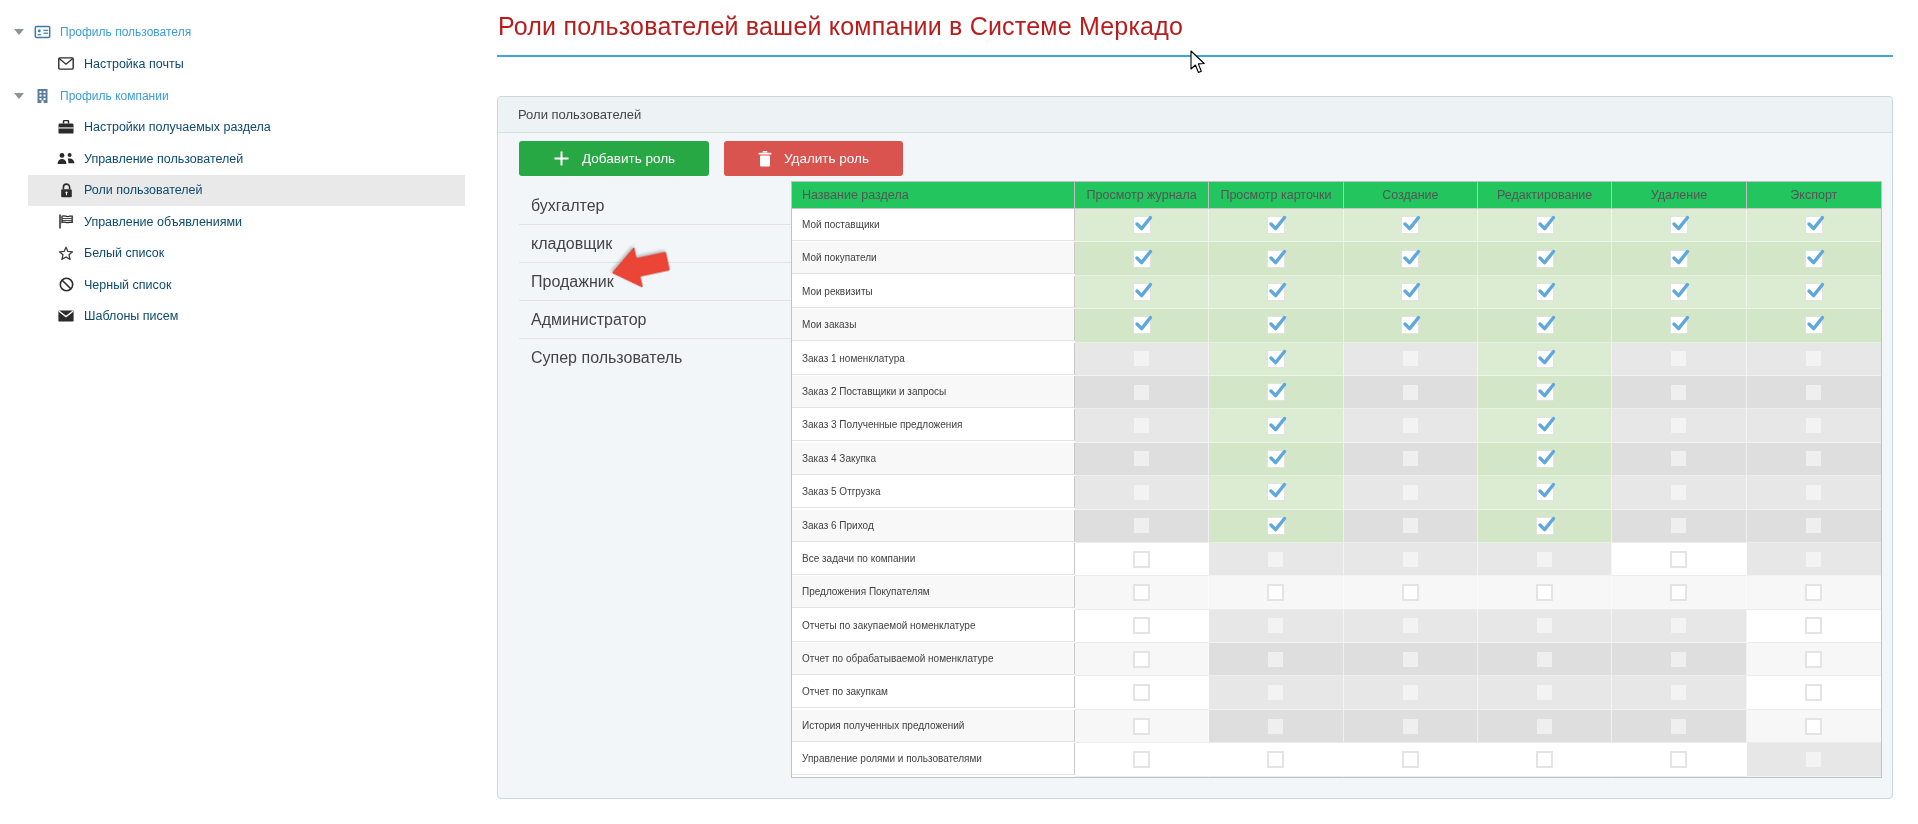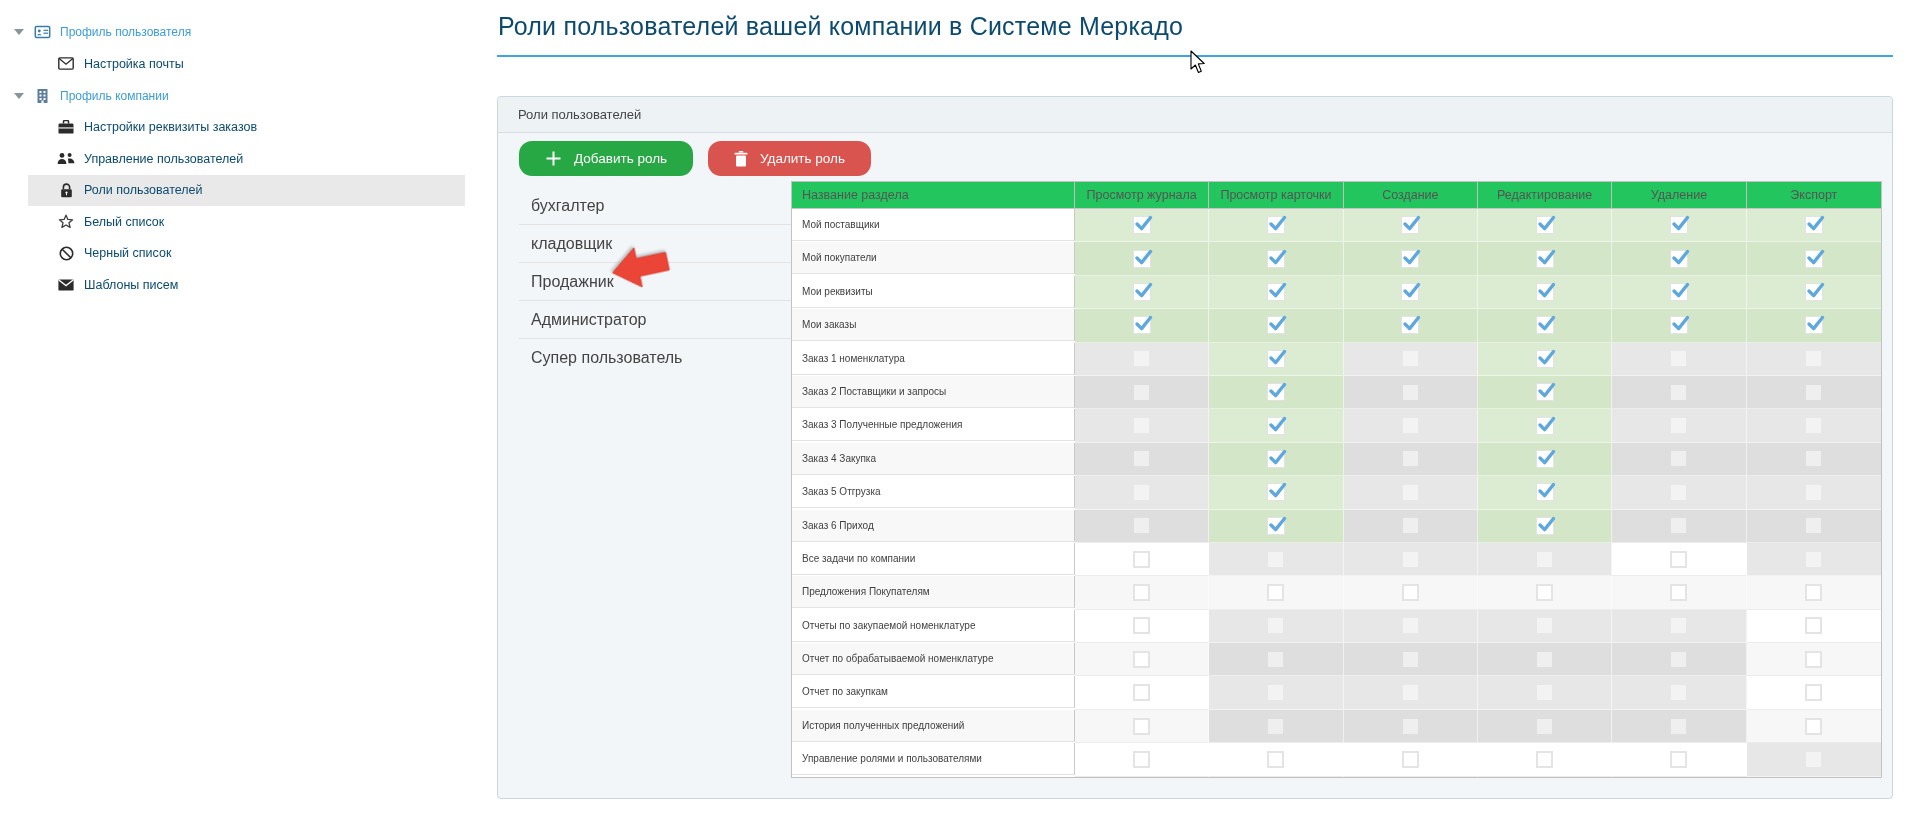--- a/index.html
+++ b/index.html
@@ -13,31 +13,31 @@
   .tree-parent{height:32px;display:flex;align-items:center;cursor:pointer;}
   .caret{width:0;height:0;border-left:5px solid transparent;border-right:5px solid transparent;
     border-top:6px solid #8a949b;margin-left:14px;margin-right:8px;flex:none;}
   .tree-parent .ticon{width:20px;height:16px;margin-right:8px;flex:none;display:flex;align-items:center;justify-content:center;}
   .tree-parent .tlabel{font-size:12px;color:#3d9cd6;}
   .tree-child{height:31.5px;display:flex;align-items:center;cursor:pointer;margin-left:28px;width:437px;}
   .tree-child.selected{background:#e9e9e9;}
   .tree-child .ticon{width:18px;height:15px;margin-left:29px;margin-right:9px;flex:none;display:flex;align-items:center;justify-content:center;}
   .tree-child .tlabel{font-size:12.5px;color:#0c4a6e;}
   
-  .page-title{position:absolute;left:498px;top:12px;font-size:25px;font-weight:300;color:#0c4a6e;letter-spacing:.2px;}
+  .page-title{position:absolute;left:498px;top:12px;font-size:25px;font-weight:300;color:#b91c1c;letter-spacing:.2px;}
   .title-rule{position:absolute;left:497px;top:55px;width:1396px;height:2px;background:#41a4dd;}
   
   .panel{position:absolute;left:497px;top:96px;width:1396px;height:703px;
     border:1px solid #ccd6dc;border-radius:4px;background:#f2f6f9;box-sizing:border-box;}
   .panel-head{height:35px;line-height:35px;background:#edf2f5;border-bottom:1px solid #d6dee3;
     border-radius:4px 4px 0 0;padding-left:20px;font-size:13px;color:#454545;}
   
   .btn-row{position:absolute;left:21px;top:44px;display:flex;gap:15px;}
-  .btn{height:35px;border:none;border-radius:13px;color:#fff;font-size:13.5px;
-    display:flex;align-items:center;padding:0 26px;cursor:pointer;font-family:inherit;}
+  .btn{height:35px;border:none;border-radius:3px;color:#fff;font-size:13.5px;
+    display:flex;align-items:center;padding:0 34px;cursor:pointer;font-family:inherit;}
   .btn .bicon{margin-right:12px;display:flex;align-items:center;}
   .btn-green{background:#28a745;}
   .btn-red{background:#d9534f;}
   
   .roles{position:absolute;left:21px;top:90px;width:272px;}
   .role-item{height:38px;display:flex;align-items:center;padding-left:12px;font-size:16px;color:#444;
     border-bottom:1px solid #e3e3e3;cursor:pointer;box-sizing:border-box;}
   .role-item:last-child{border-bottom:none;}
   
   .perm-table{position:absolute;left:293px;top:84px;width:1091px;border:1px solid #c2c2c2;box-sizing:border-box;background:#fff;}
@@ -110,21 +110,21 @@
       <span class="tlabel">Профиль компании</span>
     </div>
     <div class="tree-child">
       <span class="ticon">
         <svg width="16" height="14" viewBox="0 0 16 14">
           <rect x="0.5" y="3.6" width="15" height="10" rx="1.2" fill="#2b2b2b"></rect>
           <path d="M5.5 3.4 V1.6 a1 1 0 0 1 1-1 h3 a1 1 0 0 1 1 1 V3.4" fill="none" stroke="#2b2b2b" stroke-width="1.5"></path>
           <rect x="0.5" y="7.4" width="15" height="1.1" fill="#fff"></rect>
         </svg>
       </span>
-      <span class="tlabel">Настройки реквизиты заказов</span>
+      <span class="tlabel">Настройки получаемых раздела</span>
     </div>
     <div class="tree-child">
       <span class="ticon">
         <svg width="18" height="13" viewBox="0 0 18 13">
           <circle cx="5" cy="3.4" r="2.4" fill="#2b2b2b"></circle>
           <path d="M0.6 12 c0-3.4 2-5 4.4-5 s4.4 1.6 4.4 5 z" fill="#2b2b2b"></path>
           <circle cx="12.6" cy="2.9" r="2" fill="#2b2b2b"></circle>
           <path d="M10.8 6.7 c3-0.9 6.6 0.6 6.6 4.6 h-6 c0-1.9-0.2-3.5-0.6-4.6 z" fill="#2b2b2b"></path>
         </svg>
       </span>
@@ -133,20 +133,31 @@
     <div class="tree-child selected">
       <span class="ticon">
         <svg width="13" height="15" viewBox="0 0 13 15">
           <path d="M3.4 6.3 V4.2 a3.1 3.1 0 0 1 6.2 0 V6.3" fill="none" stroke="#2b2b2b" stroke-width="1.6"></path>
           <rect x="1.2" y="6.3" width="10.6" height="8" rx="1.1" fill="#2b2b2b"></rect>
           <circle cx="6.5" cy="9.6" r="1.1" fill="#fff"></circle>
           <rect x="6" y="9.8" width="1" height="2.4" fill="#fff"></rect>
         </svg>
       </span>
       <span class="tlabel">Роли пользователей</span>
+    </div>
+    <div class="tree-child">
+      <span class="ticon">
+        <svg width="16" height="15" viewBox="0 0 16 15">
+          <line x1="2" y1="0.5" x2="2" y2="14.5" stroke="#2b2b2b" stroke-width="1.5"></line>
+          <path d="M4 2.2 c2.4-1.3 4.8 1.3 7.2 0 l3 0 v6.2 l-3 0 c-2.4 1.3-4.8-1.3-7.2 0 z" fill="none" stroke="#2b2b2b" stroke-width="1.3"></path>
+          <line x1="4" y1="4.6" x2="14" y2="4.6" stroke="#2b2b2b" stroke-width="0.9"></line>
+          <line x1="4" y1="6.6" x2="14" y2="6.6" stroke="#2b2b2b" stroke-width="0.9"></line>
+        </svg>
+      </span>
+      <span class="tlabel">Управление объявлениями</span>
     </div>
     <div class="tree-child">
       <span class="ticon">
         <svg width="16" height="15" viewBox="0 0 16 15">
           <path d="M8 1.2 L9.9 5.4 L14.6 5.8 L11 8.8 L12.1 13.4 L8 11 L3.9 13.4 L5 8.8 L1.4 5.8 L6.1 5.4 Z" fill="none" stroke="#3c3c3c" stroke-width="1.3" stroke-linejoin="round"></path>
         </svg>
       </span>
       <span class="tlabel">Белый список</span>
     </div>
     <div class="tree-child">

